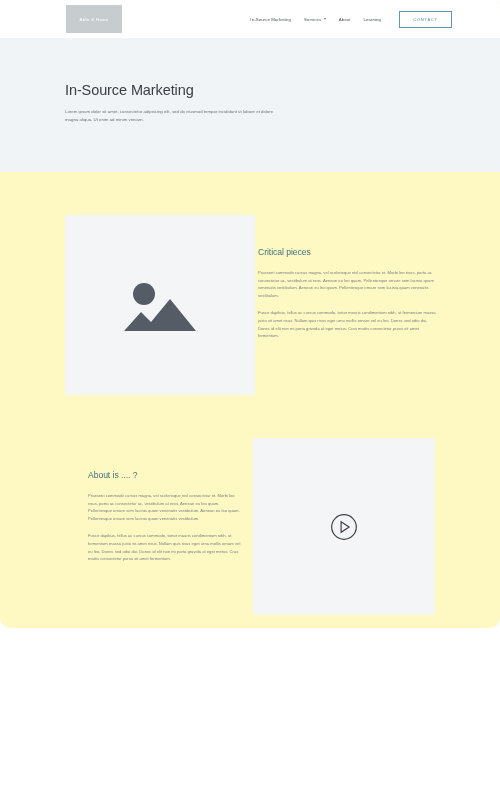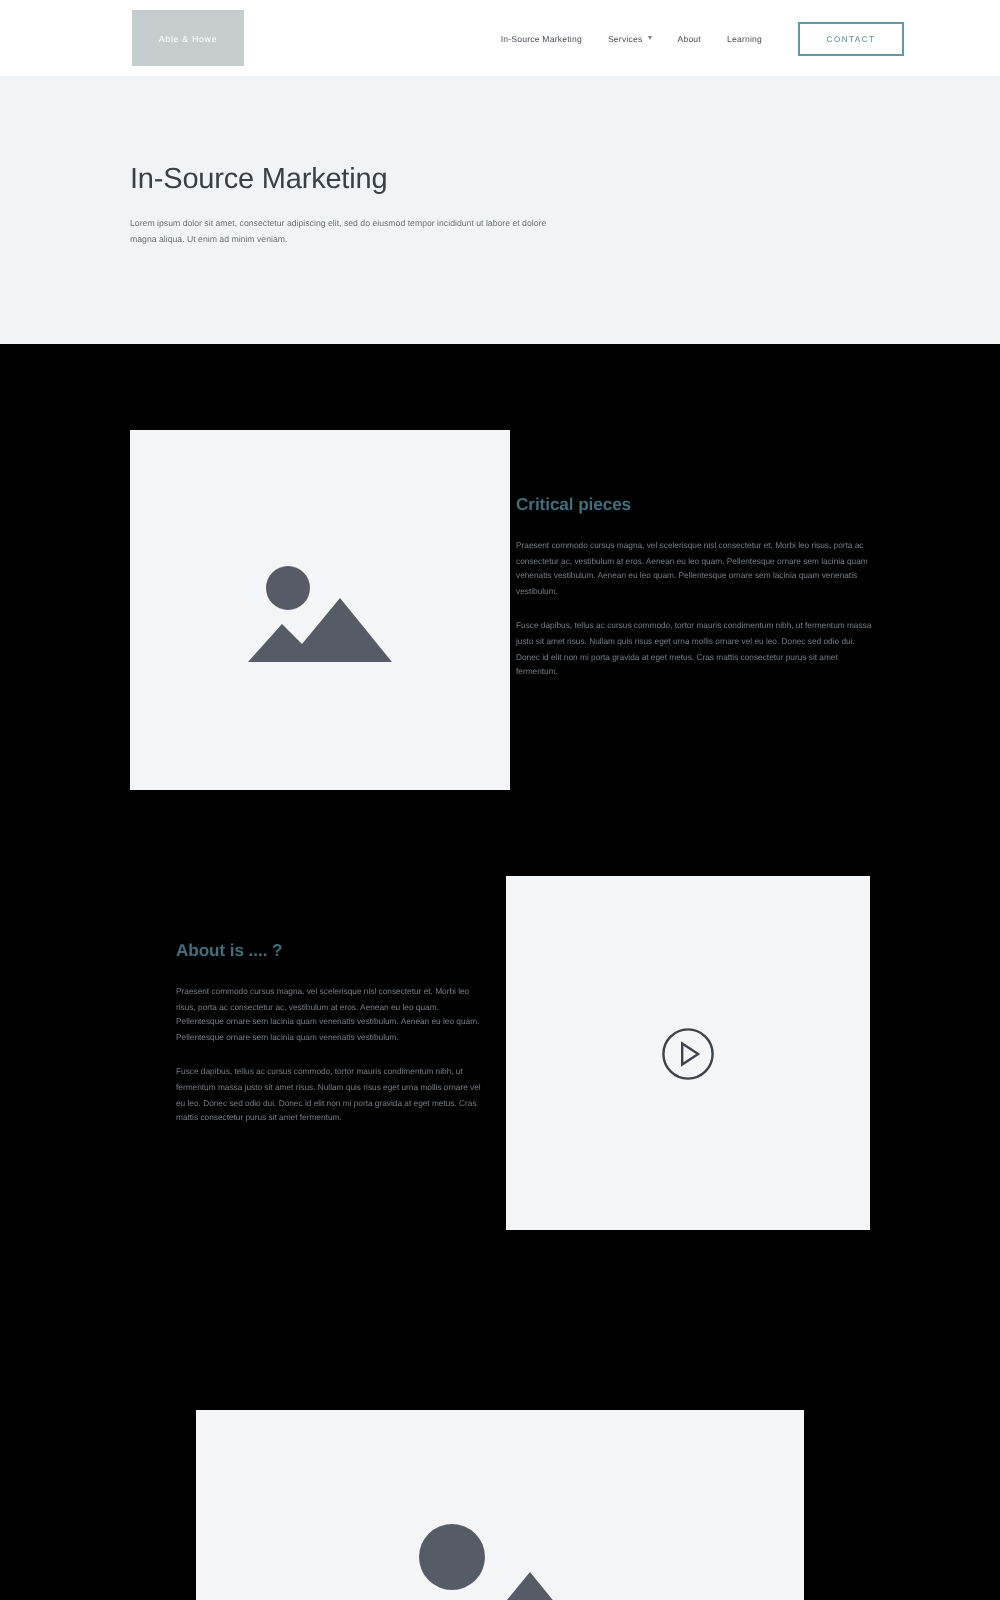--- a/index.html
+++ b/index.html
@@ -9,23 +9,24 @@
     height: 800px;
     overflow: hidden;
     background: #ffffff;
     font-family: "Liberation Sans", sans-serif;
     -webkit-font-smoothing: antialiased;
   }
 
   .page {
     position: relative;
     width: 500px;
-    height: 800px;
+    height: 628px;
     overflow: hidden;
-    background: #000000;
+    background: #fef9c3;
+    border-radius: 10px;
   }
 
   
   .site-header {
     position: absolute;
     top: 0; left: 0;
     width: 500px;
     height: 38px;
     background: #ffffff;
     display: flex;
@@ -131,21 +132,21 @@
   }
   .ph-glyph {
     position: absolute;
     left: 50%;
     top: 50%;
     transform: translate(-50%, -50%);
   }
 
   .section-heading {
     font-size: 8.6px;
-    font-weight: 700;
+    font-weight: 400;
     color: #3f6f7e;
     letter-spacing: -0.05px;
     margin-bottom: 12px;
   }
   .body-copy {
     font-size: 4.15px;
     line-height: 7.6px;
     color: #787e83;
   }
   .body-copy + .body-copy { margin-top: 10px; }

